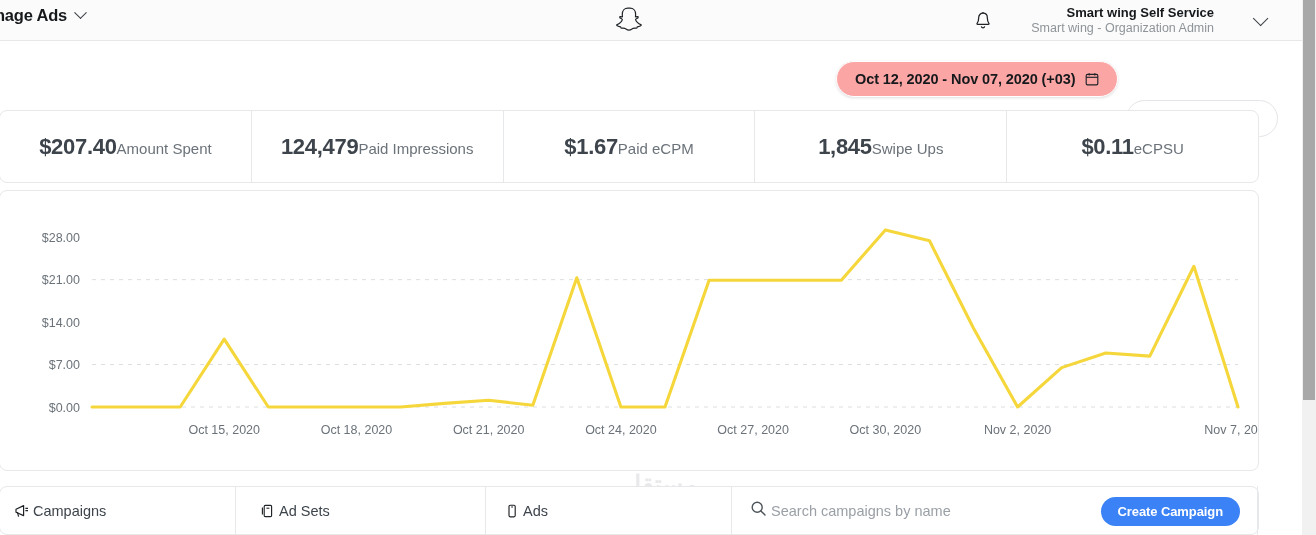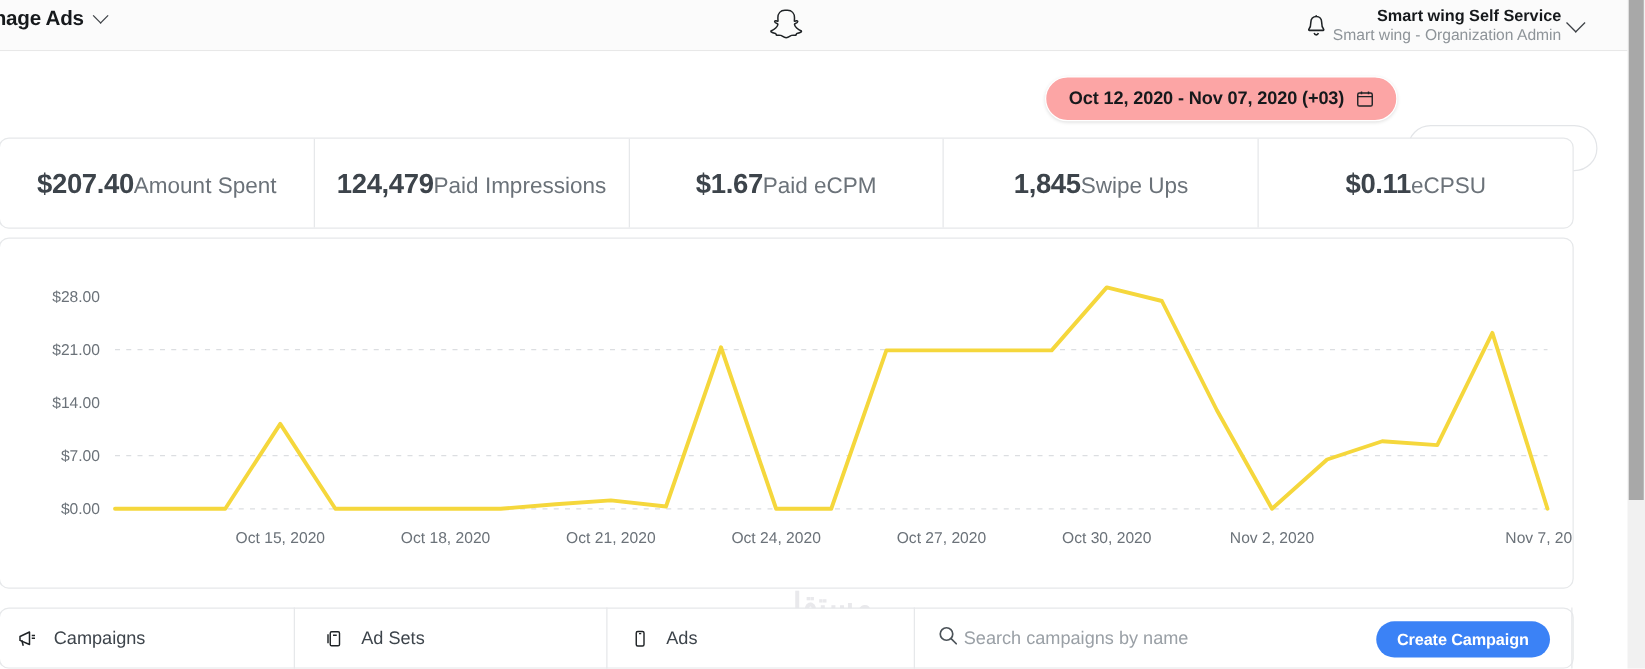--- a/index.html
+++ b/index.html
@@ -26,21 +26,21 @@
   .chev {
     display: inline-block; width: 9px; height: 9px;
     border-right: 1.6px solid #3b3f44; border-bottom: 1.6px solid #3b3f44;
     transform: rotate(45deg) translate(-2px,-2px);
   }
   .ghost-logo {
     position: absolute; left: 616px; top: 5px; width: 28px; height: 30px;
   }
   .nav-right {
     position: absolute; right: 38px; top: 0px; height: 41px;
-    display: flex; align-items: center; gap: 4px;
+    display: flex; align-items: center; gap: 39px;
   }
   .bell { width: 18px; height: 20px; }
   .acct { text-align: right; line-height: 1.25; }
   .acct-name { font-size: 13px; font-weight: bold; color: #16191c; }
   .acct-sub { font-size: 12.5px; color: #8e9499; }
   .acct-chev {
     width: 11px; height: 11px;
     border-right: 1.8px solid #3b3f44; border-bottom: 1.8px solid #3b3f44;
     transform: rotate(45deg) translateY(-3px);
   }
@@ -84,21 +84,21 @@
     background: #fff; border: 1px solid #e6e8ea; border-radius: 8px;
     display: flex;
   }
   .stat {
     flex: 1; display: flex; flex-direction: row;
     align-items: center; justify-content: center;
     border-right: 1px solid #e6e8ea;
   }
   .stat:last-child { border-right: none; }
   .stat-value { font-size: 22px; font-weight: bold; color: #3d444b; letter-spacing: -0.3px; }
-  .stat-label { font-size: 18px; color: #6b7279; margin-top: 4px; }
+  .stat-label { font-size: 15px; color: #6b7279; margin-top: 4px; }
 
   
   .chart-card {
     position: absolute; left: -1px; top: 190px; width: 1260px; height: 281px;
     background: #fff; border: 1px solid #e6e8ea; border-radius: 8px;
   }
   .chart-svg { position: absolute; left: 0; top: 0; }
   .ytick { font-size: 12.5px; fill: #6b7279; font-family: "Liberation Sans", sans-serif; }
   .xtick { font-size: 12.5px; fill: #6b7279; font-family: "Liberation Sans", sans-serif; }
 
@@ -110,21 +110,21 @@
   .wm-ar { font-size: 25px; color: #e9e9ec; font-weight: bold; line-height: 1; letter-spacing: 1px; }
   .wm-en { font-size: 18px; color: #dededf; line-height: 1.3; letter-spacing: 0.3px; }
 
   
   .bottombar {
     position: absolute; left: -1px; top: 486px; width: 1260px; height: 49px;
     background: #fff; border: 1px solid #e6e8ea; border-radius: 8px;
     display: flex; align-items: center;
   }
   .tab {
-    display: flex; align-items: center; gap: 13px; height: 49px;
+    display: flex; align-items: center; gap: 3px; height: 49px;
     padding: 0 0 0 14px; cursor: pointer;
     border-right: 1px solid #e6e8ea;
   }
   .tab-label { font-size: 14.5px; color: #3d444b; }
   .tab-icon { width: 16px; height: 16px; display: inline-block; }
   .searchwrap {
     display: flex; align-items: center; gap: 4px; flex: 1; height: 49px; padding-left: 18px;
     border-right: 1px solid #e6e8ea;
   }
   .search-input {

